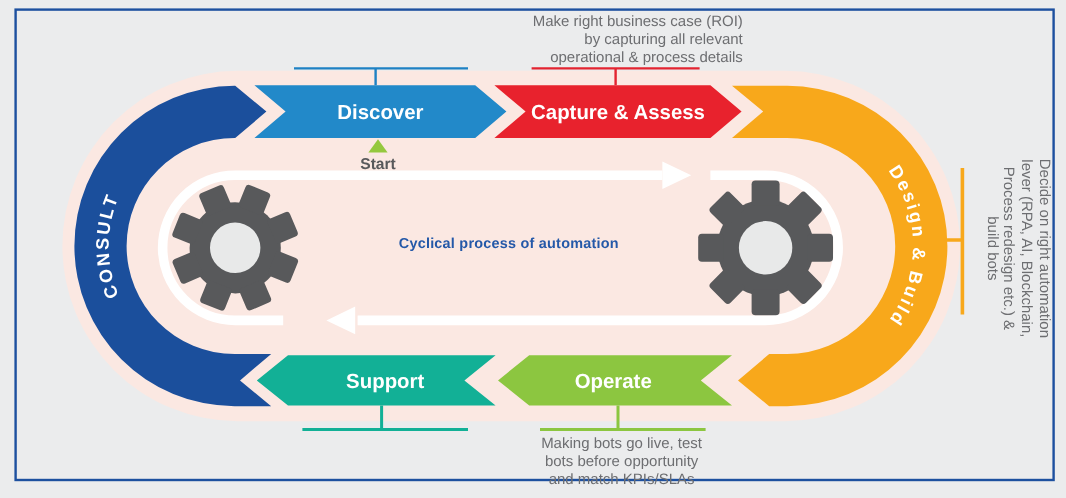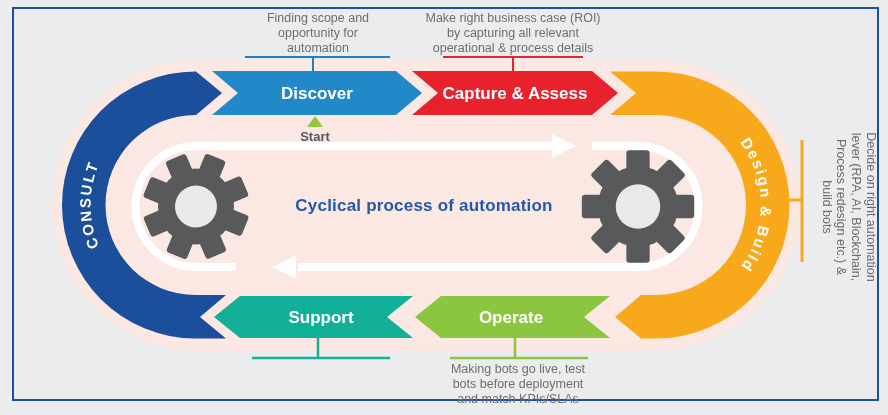--- a/index.html
+++ b/index.html
@@ -10,29 +10,29 @@
     overflow:hidden;
   }
   .stage{position:relative;width:888px;height:415px;}
   .frame{
     position:absolute;left:12px;top:7px;width:867px;height:394px;
     border:2px solid #1d509f;box-sizing:border-box;
   }
   .diagram-svg{position:absolute;left:0;top:0;}
   .title{
     position:absolute;left:254px;top:196px;width:340px;
-    text-align:center;font-size:17px;font-weight:bold;color:#2458a8;
+    text-align:center;font-size:12px;font-weight:bold;color:#2458a8;
     letter-spacing:.2px;
   }
   .ann{
     position:absolute;color:#6d6e71;font-size:12.5px;line-height:14.8px;
     text-align:center;white-space:pre-line;
   }
   .ann-discover{left:233px;top:11px;width:170px;}
-  .ann-capture{left:407px;top:11px;width:212px;}
+  .ann-capture{left:407px;top:11px;width:212px;text-align:right;}
   .ann-support{left:223px;top:362px;width:190px;}
   .ann-operate{left:422px;top:362px;width:192px;}
   .ann-design{
     left:727px;top:175px;width:238px;height:64px;
     transform:rotate(90deg);transform-origin:50% 50%;
   }
   .chev-label{font-size:17px;font-weight:bold;fill:#ffffff;text-anchor:middle;}
   .arc-label{font-size:15px;font-weight:bold;fill:#ffffff;letter-spacing:2px;}
   .start-label{font-size:13px;font-weight:bold;fill:#58595b;text-anchor:middle;}
 </style>
@@ -116,27 +116,24 @@
 
     <path d="M 245 57 H 390 M 313 57 V 71" fill="none" stroke="#1e81c4" stroke-width="2"></path>
     <path d="M 443 57 H 583 M 513 57 V 71" fill="none" stroke="#e32330" stroke-width="2"></path>
     <path d="M 252 358 H 390 M 318 338 V 358" fill="none" stroke="#12b096" stroke-width="2.5"></path>
     <path d="M 450 358 H 588 M 515 338 V 358" fill="none" stroke="#8cc640" stroke-width="2.5"></path>
     <path d="M 802 140 V 262 M 802 200 H 787" fill="none" stroke="#f8a81b" stroke-width="3"></path>
   </svg>
 
   <div class="title">Cyclical process of automation</div>
 
-  <div class="ann ann-discover">Finding scope and
-opportunity for
-automation</div>
   <div class="ann ann-capture">Make right business case (ROI)
 by capturing all relevant
 operational &amp; process details</div>
   <div class="ann ann-operate">Making bots go live, test
-bots before deployment
+bots before opportunity
 and match KPIs/SLAs</div>
   <div class="ann ann-design">Decide on right automation
 lever (RPA, AI, Blockchain,
 Process redesign etc.) &amp;
 build bots</div>
 
 </div>
 
 </body></html>

